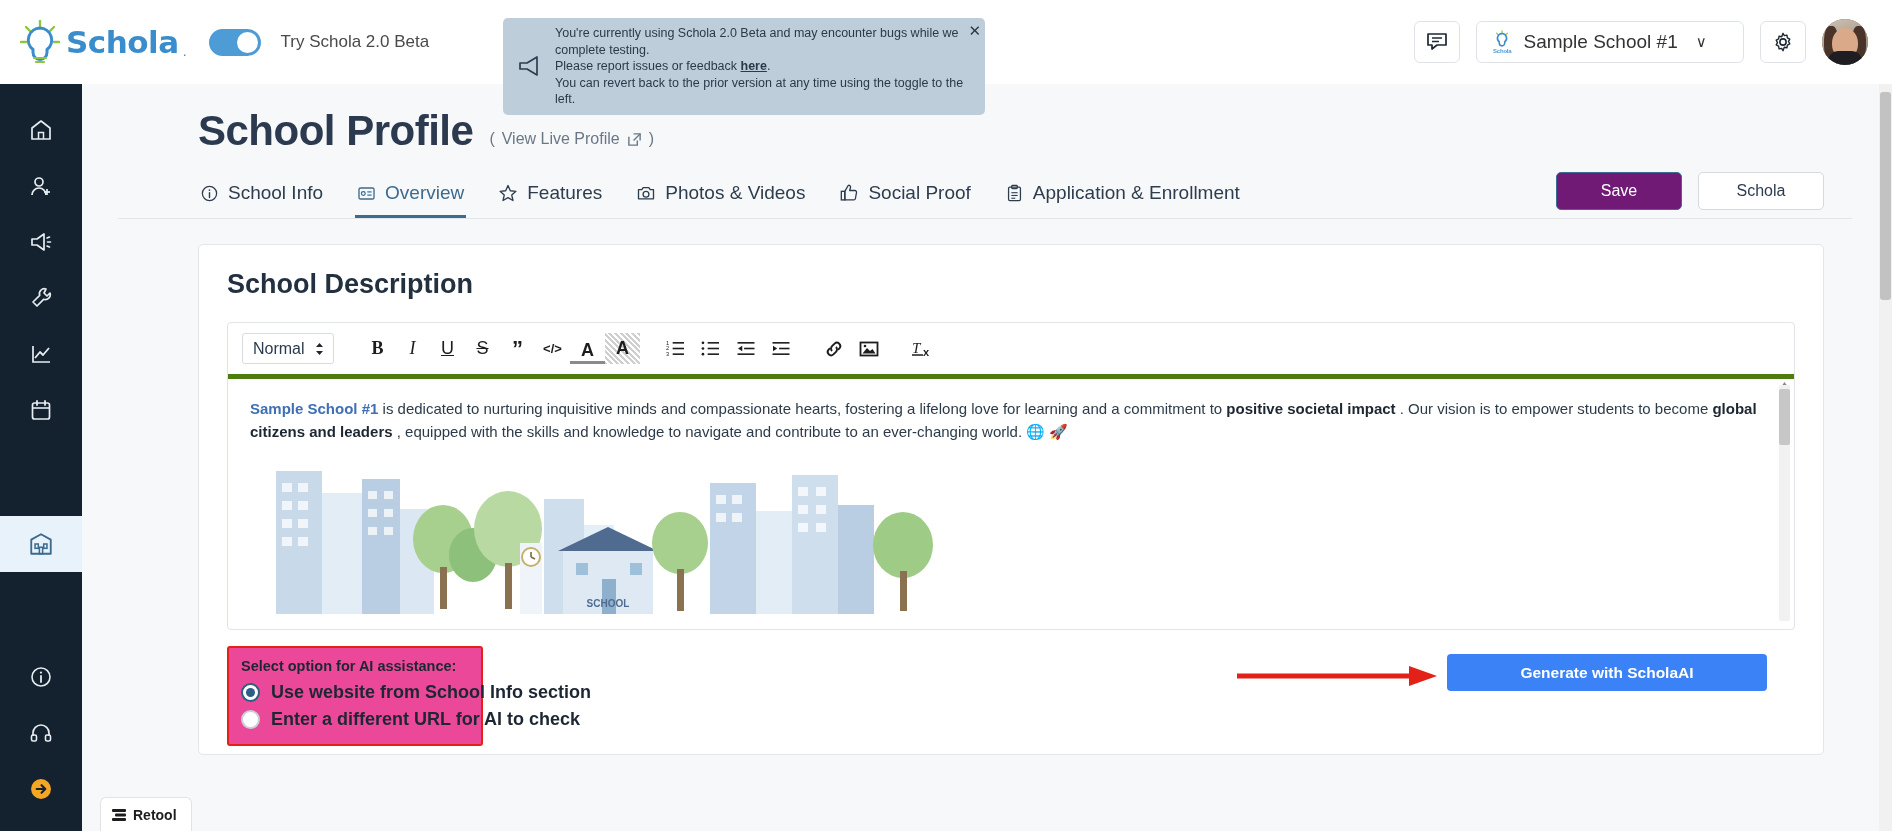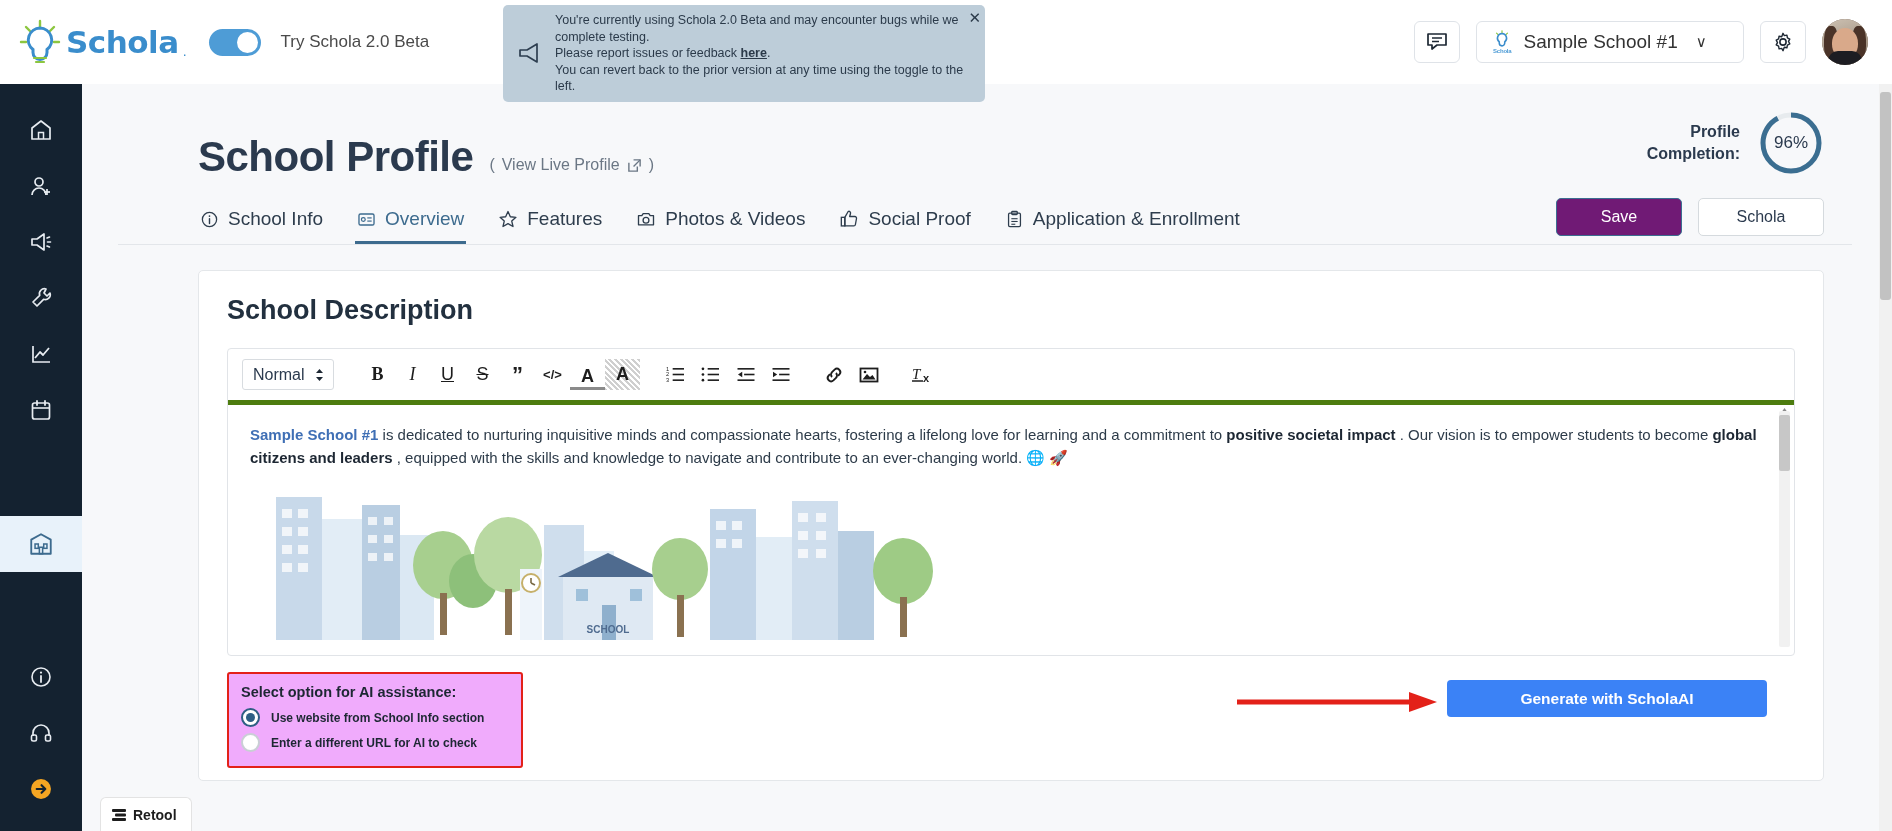--- a/index.html
+++ b/index.html
@@ -31,21 +31,21 @@
     width: 52px; height: 27px; border-radius: 14px; background: #4e9cd6;
     position: relative; margin-left: 22px; cursor: pointer; flex: none;
   }
   .toggle .knob {
     position: absolute; top: 3px; right: 3px; width: 21px; height: 21px;
     border-radius: 50%; background: #fff;
   }
   .try-label { margin-left: 20px; font-size: 17px; color: #4a4a4a; white-space: nowrap; }
 
   .beta-banner {
-    position: absolute; left: 503px; top: 5px;
+    position: absolute; left: 503px; top: 18px;
     width: 482px; min-height: 63px;
     background: #bdcdd9; border-radius: 5px;
     display: flex; align-items: center; gap: 12px;
     padding: 7px 10px 7px 14px;
   }
   .beta-banner .megaphone { flex: none; color: #2d3e50; }
   .beta-text { font-size: 12.5px; line-height: 16.5px; color: #2b3a4a; position: relative; }
   .beta-text a { color: #2b3a4a; font-weight: bold; }
   .banner-close {
     position: absolute; right: 4px; top: 5px;
@@ -175,31 +175,31 @@
     background: #c7c7c7; border-radius: 2px; }
   .editor-arrows { position: absolute; right: 4px; top: 0; width: 11px; }
 
   
   .illus { position: relative; margin: 16px 0 0 8px; width: 700px; height: 155px; overflow: hidden; }
 
   
   .ai-row { display: flex; align-items: flex-start; margin-top: 16px; position: relative; }
   .ai-box {
     border: 2px solid #e32119; border-radius: 3px; padding: 10px 14px 8px 12px;
-    width: 296px; background: #f0abfc;
+    width: 256px; background: #ec4899;
   }
   .ai-title { font-size: 14.5px; font-weight: 700; color: #1d2733; margin-bottom: 8px; }
   .radio-row { display: flex; align-items: center; gap: 11px; margin-bottom: 6px; cursor: pointer; }
   .radio {
     width: 19px; height: 19px; border-radius: 50%; border: 2px solid #c9cfd5; flex: none;
     display: flex; align-items: center; justify-content: center; background: #fff;
   }
   .radio.on { border-color: #2e5e84; }
   .radio.on::after { content: ""; width: 9px; height: 9px; border-radius: 50%; background: #2e5e84; }
-  .radio-label { font-size: 12px; color: #1d2733; font-weight: 600; white-space: nowrap; }
+  .radio-label { font-size: 18px; color: #1d2733; font-weight: 600; white-space: nowrap; }
 
   .gen-btn {
     position: absolute; right: 28px; top: 8px;
     width: 320px; height: 37px; background: #3b82f6; color: #fff;
     border-radius: 4px; display: flex; align-items: center; justify-content: center;
     font-size: 15.5px; font-weight: 700; cursor: pointer;
   }
   .arrow-ann {
     position: absolute; right: 358px; top: 18px; width: 200px; height: 24px;
   }
@@ -401,33 +401,20 @@
             <span>(</span>
             <span>View Live Profile</span>
             <svg width="15" height="15" viewBox="0 0 16 16">
               <path d="M2 5 L2 14 L11 14 L11 9" fill="none" stroke="#6b7785" stroke-width="1.5"></path>
               <path d="M7 2 L14 2 L14 9" fill="none" stroke="#6b7785" stroke-width="1.5"></path>
               <line x1="7" y1="9" x2="14" y2="2" stroke="#6b7785" stroke-width="1.5"></line>
             </svg>
             <span>)</span>
           </div>
 
-          <div class="completion">
-            <div class="completion-label">
-              <div>Profile</div>
-              <div>Completion:</div>
-            </div>
-            <div class="ring">
-              <svg width="66" height="66" viewBox="0 0 66 66">
-                <circle cx="33" cy="33" r="28" fill="none" stroke="#e7ebee" stroke-width="5"></circle>
-                <circle id="ringArc" cx="33" cy="33" r="28" fill="none" stroke="#3b6e91" stroke-width="5" stroke-linecap="butt" stroke-dasharray="168.8920210569873 175.92918860102841" stroke-dashoffset="7"></circle>
-              </svg>
-              <div class="pct">96%</div>
-            </div>
-          </div>
         </div>
 
         <div class="tabs-row">
           <div class="tabs">
             <div class="tab">
               <svg width="19" height="19" viewBox="0 0 24 24">
                 <circle cx="12" cy="12" r="9" fill="none" stroke="#2e3d4d" stroke-width="1.6"></circle>
                 <line x1="12" y1="11" x2="12" y2="17" stroke="#2e3d4d" stroke-width="1.8" stroke-linecap="round"></line>
                 <circle cx="12" cy="7.6" r="1.1" fill="#2e3d4d"></circle>
               </svg>

